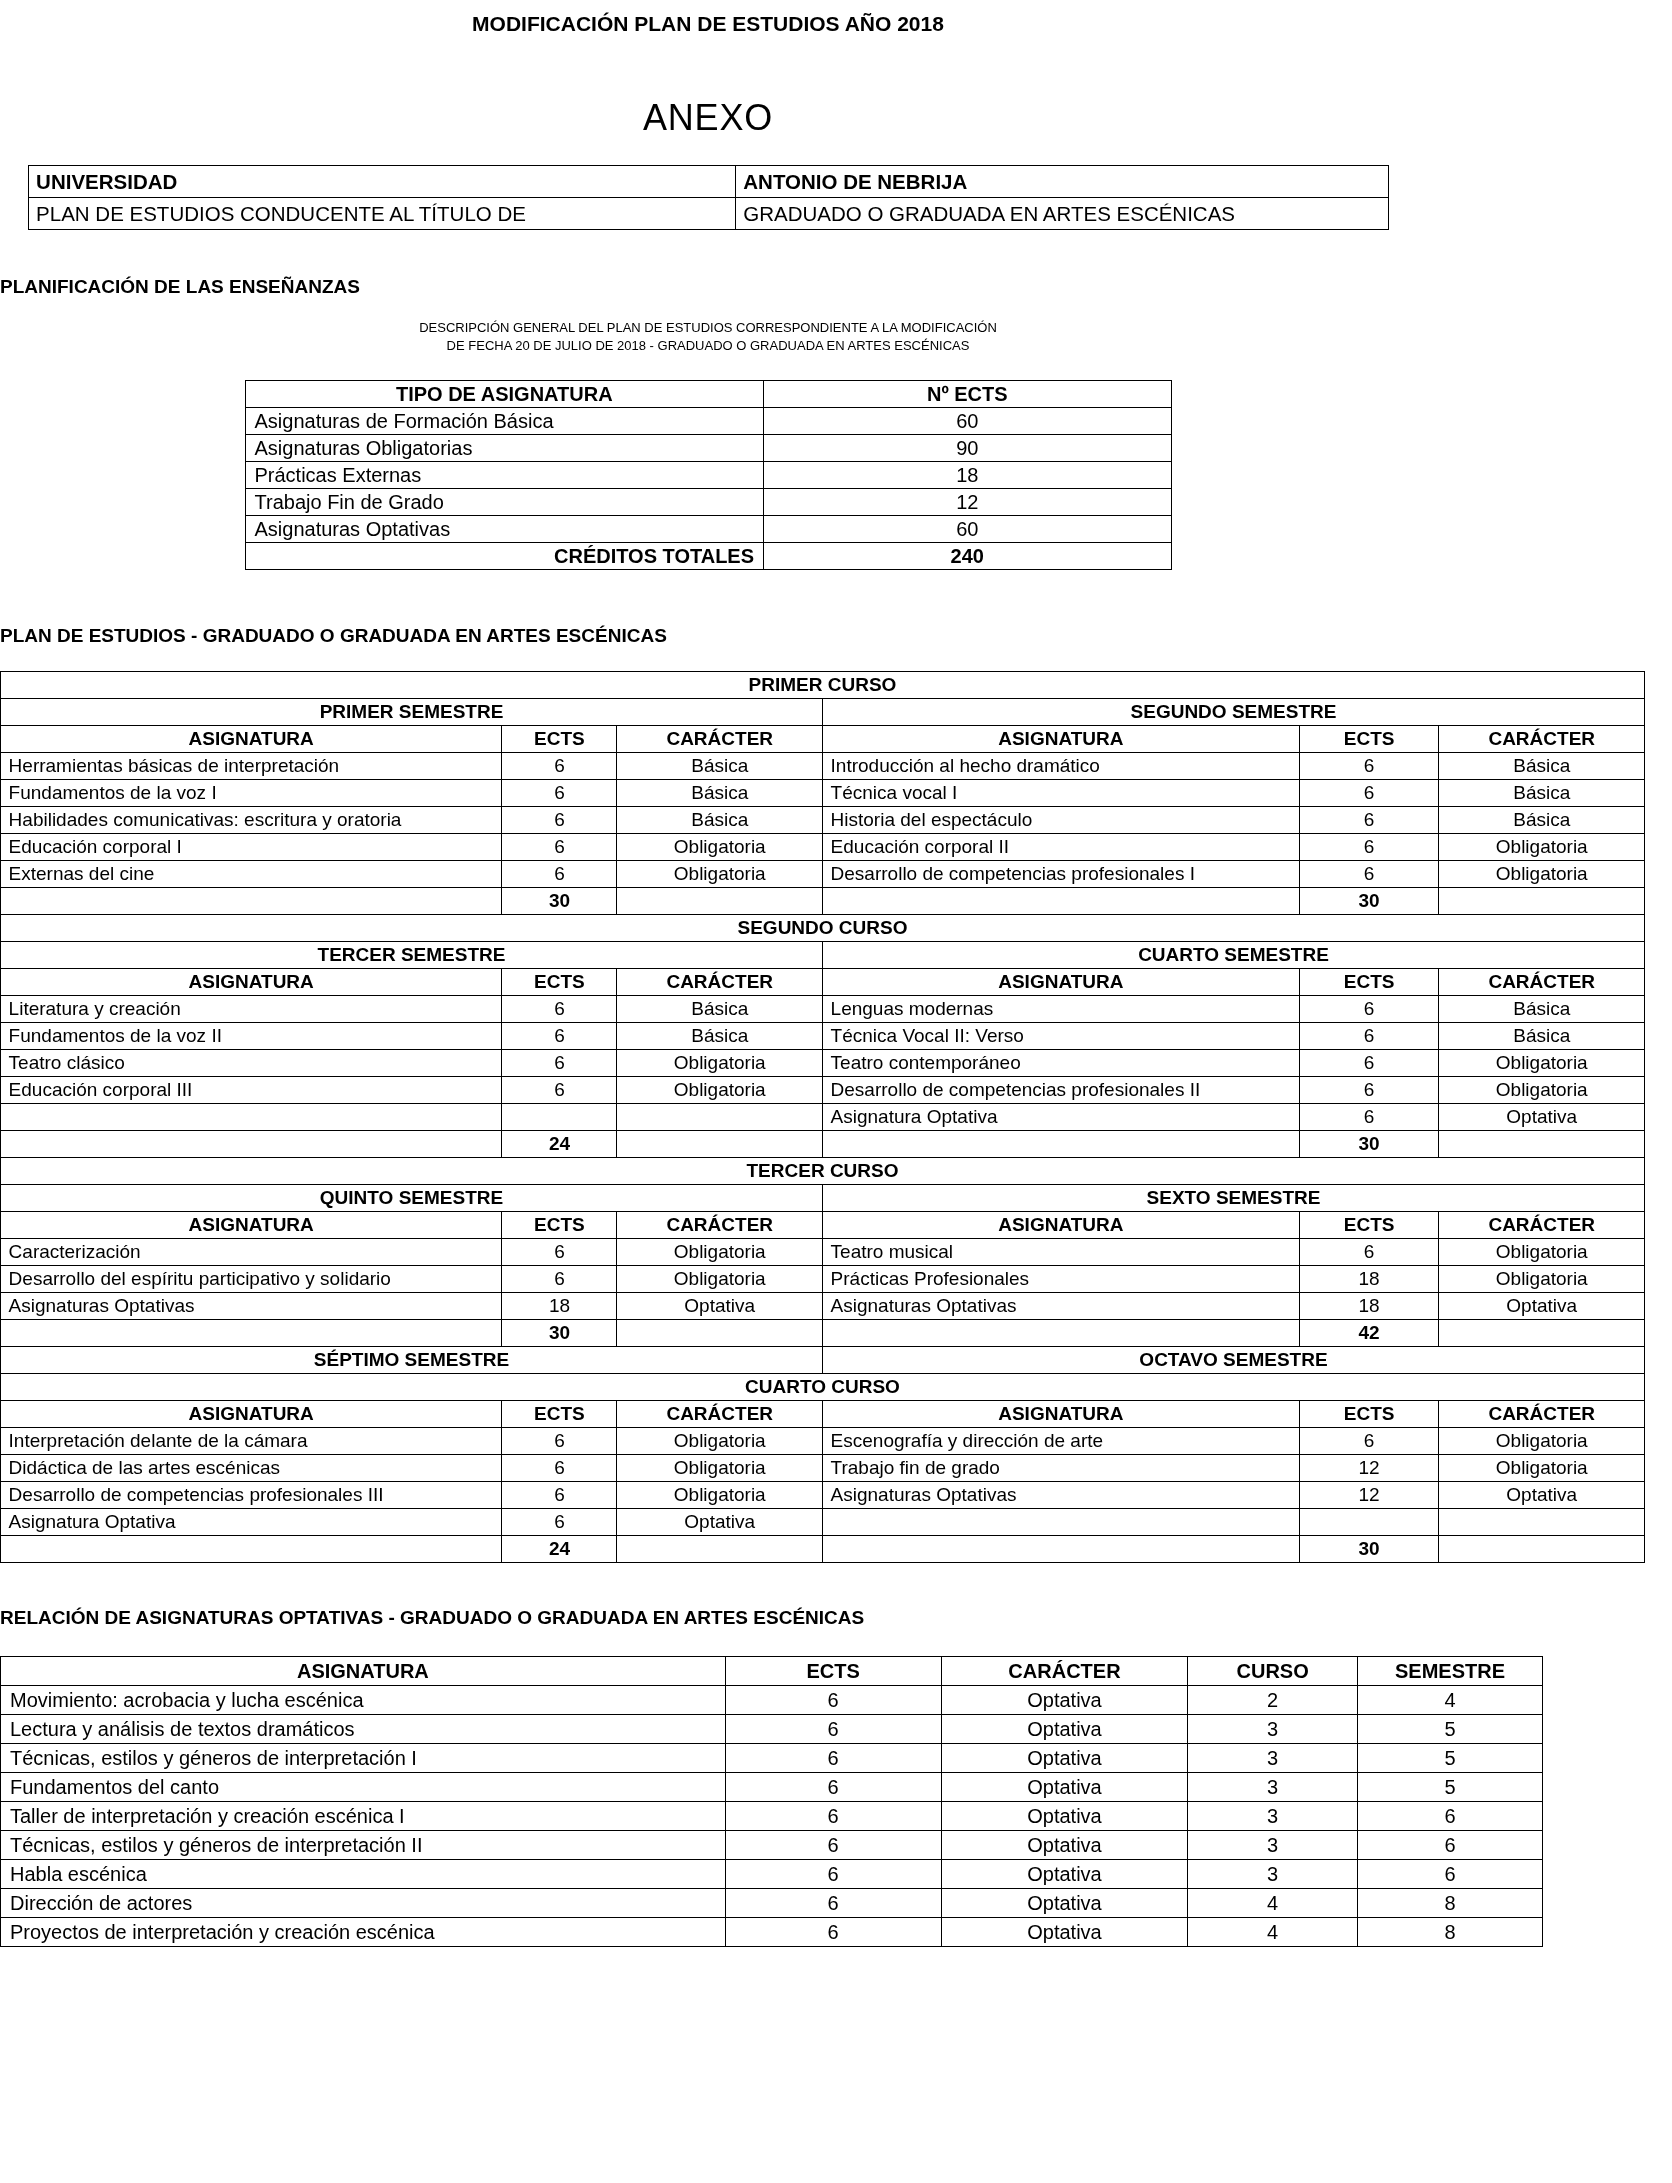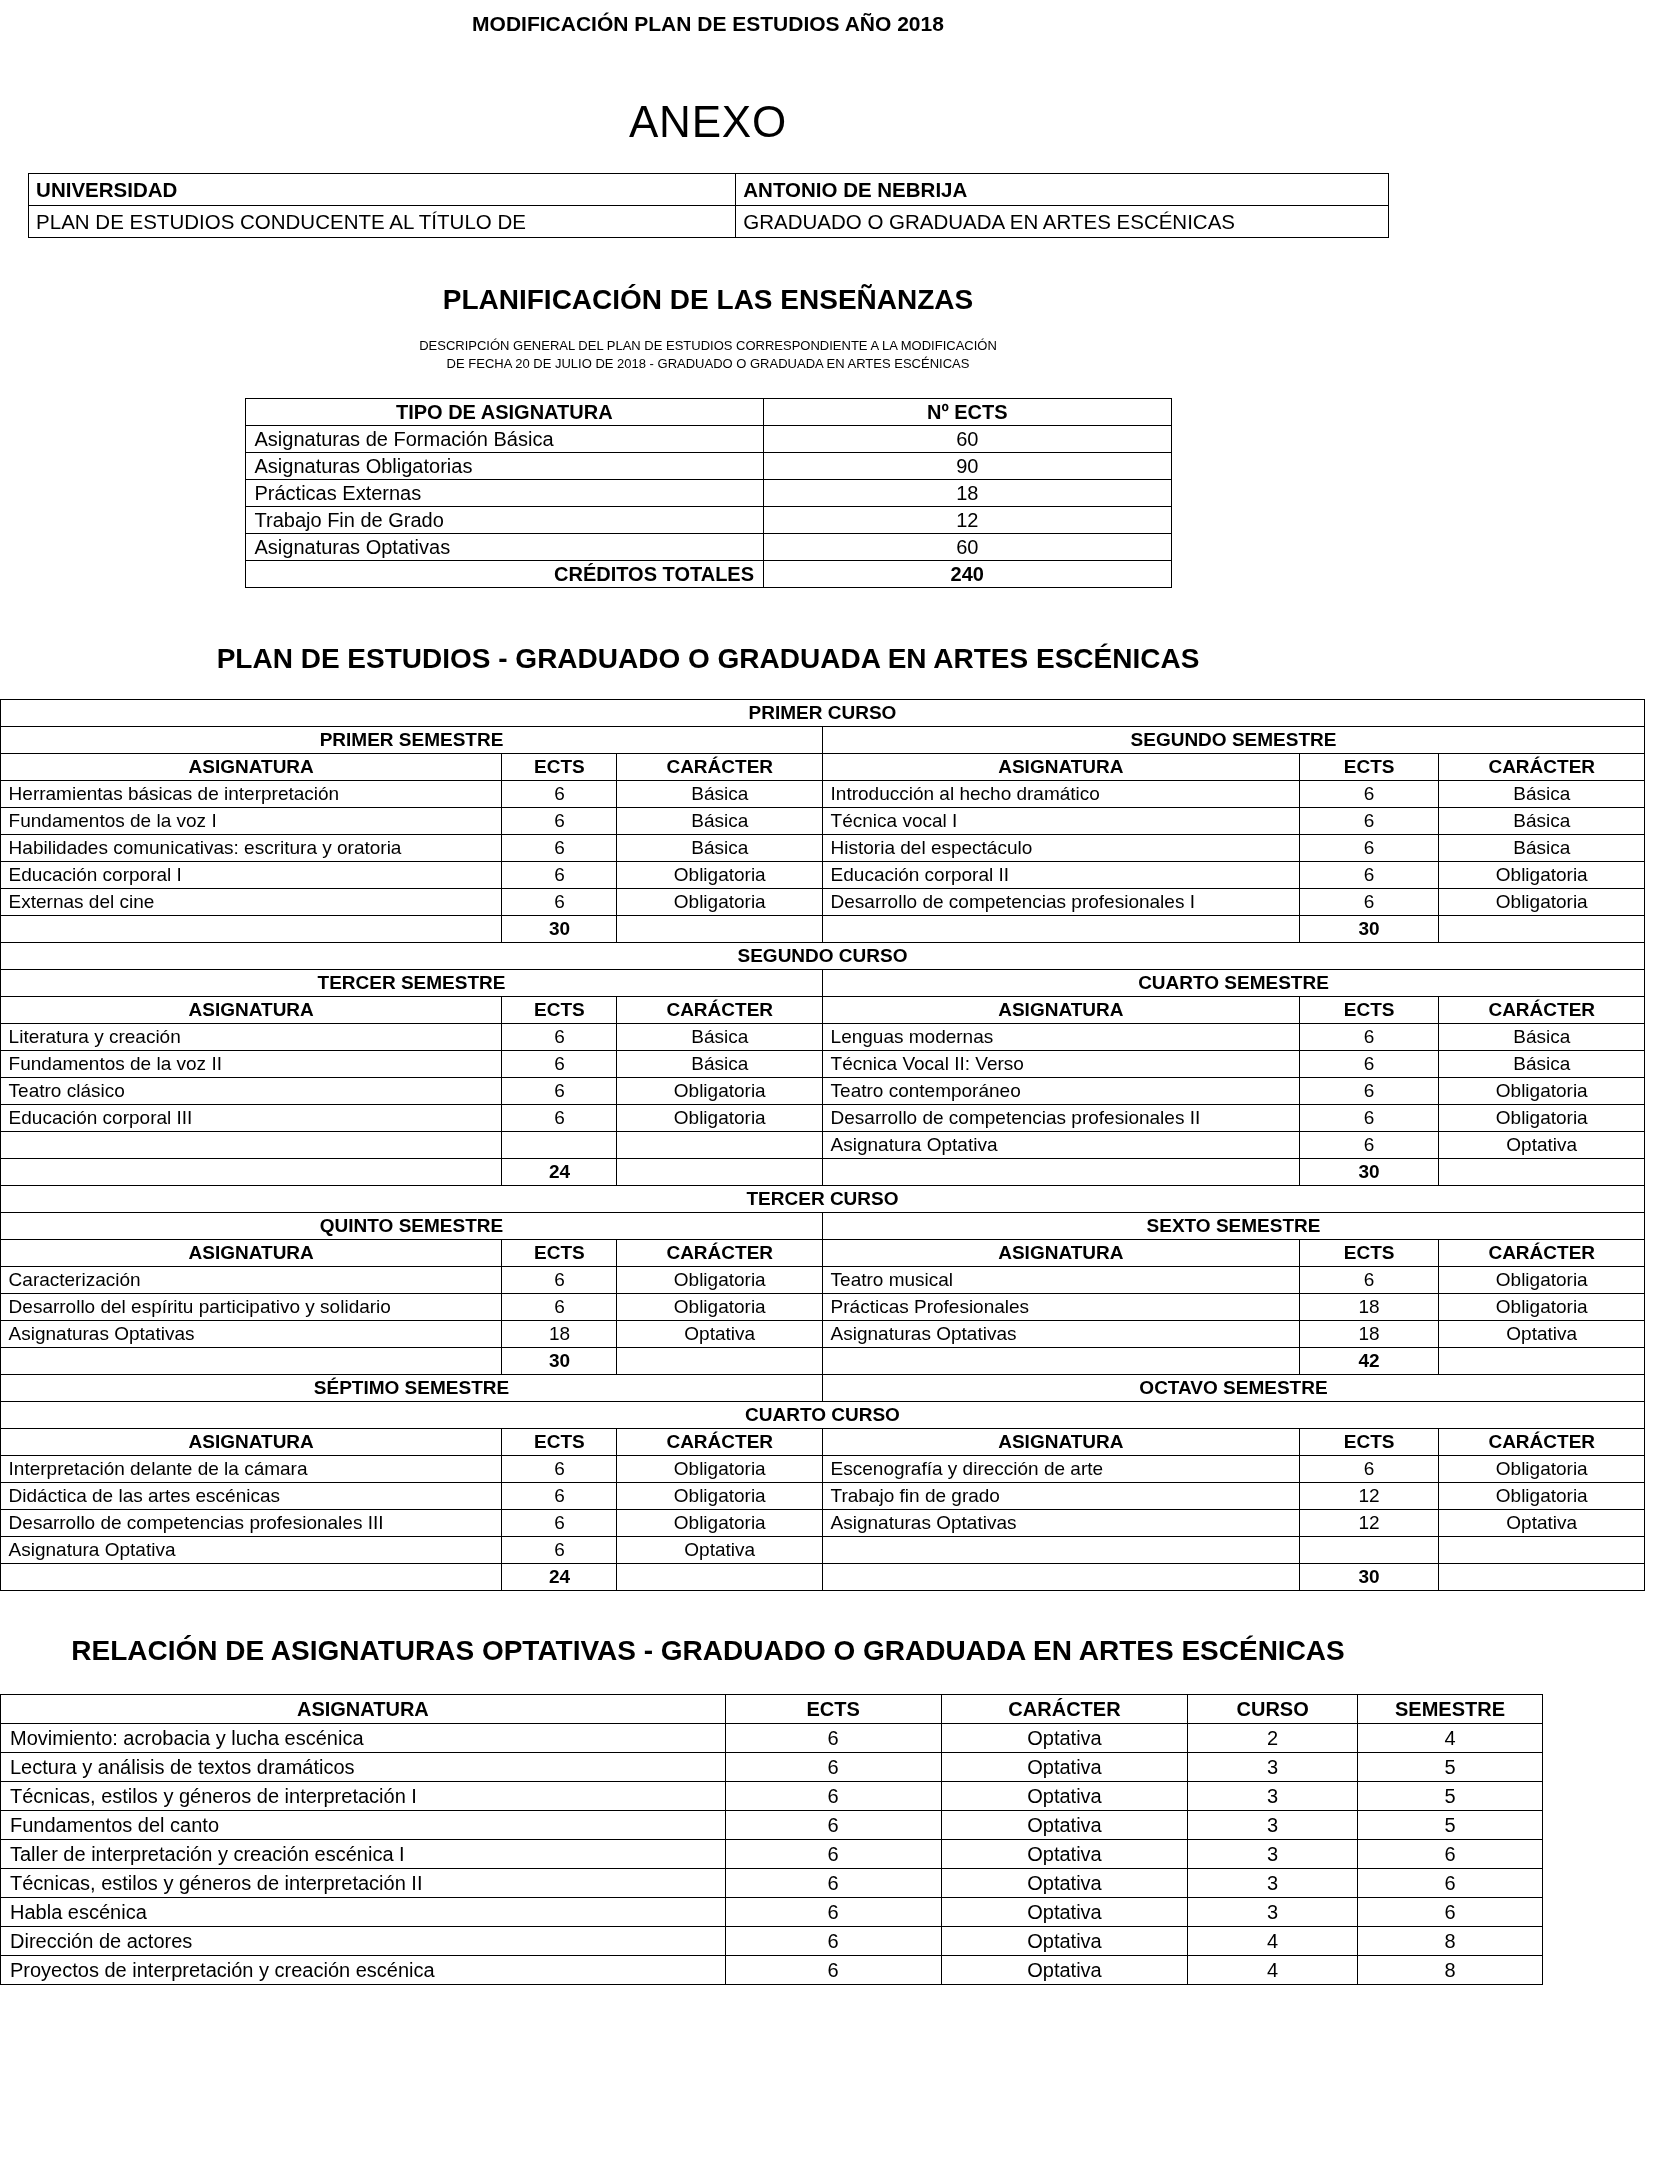--- a/index.html
+++ b/index.html
@@ -14,21 +14,21 @@
 
   .doc-title {
     padding-top: 12px;
     text-align: center;
     font-weight: bold;
     font-size: 21px;
   }
   .anexo {
     margin-top: 61px;
     text-align: center;
-    font-size: 44px;
+    font-size: 36px;
     font-weight: normal;
     letter-spacing: 0.8px;
   }
 
   table { border-collapse: collapse; table-layout: fixed; }
   td {
     border: 1.5px solid #000;
     font-size: 20px;
     padding: 2.3px 7.6px;
     overflow: hidden;
@@ -37,23 +37,22 @@
   }
   .b   { font-weight: bold; }
   .ctr { text-align: center; }
   .lft { text-align: left; }
   .rgt { text-align: right; padding-right: 10.6px; }
 
   .uni-table { width: 1361px; margin: 26px auto 0; }
   .uni-table td { height: 32px; font-size: 20.5px; }
 
   .section-title {
-    text-align: center;
     font-weight: bold;
-    font-size: 28px;
+    font-size: 19px;
   }
   .planning-title { margin-top: 46px; }
   .desc {
     margin-top: 21px;
     text-align: center;
     font-size: 13px;
     line-height: 1.35;
   }
 
   .ects-table { width: 927px; margin: 26px auto 0; }

